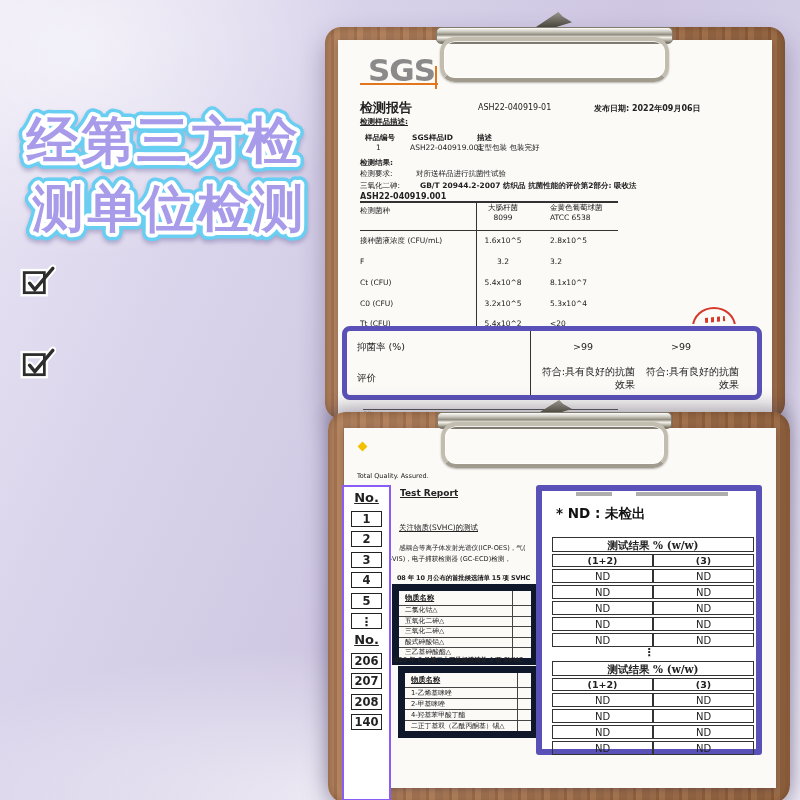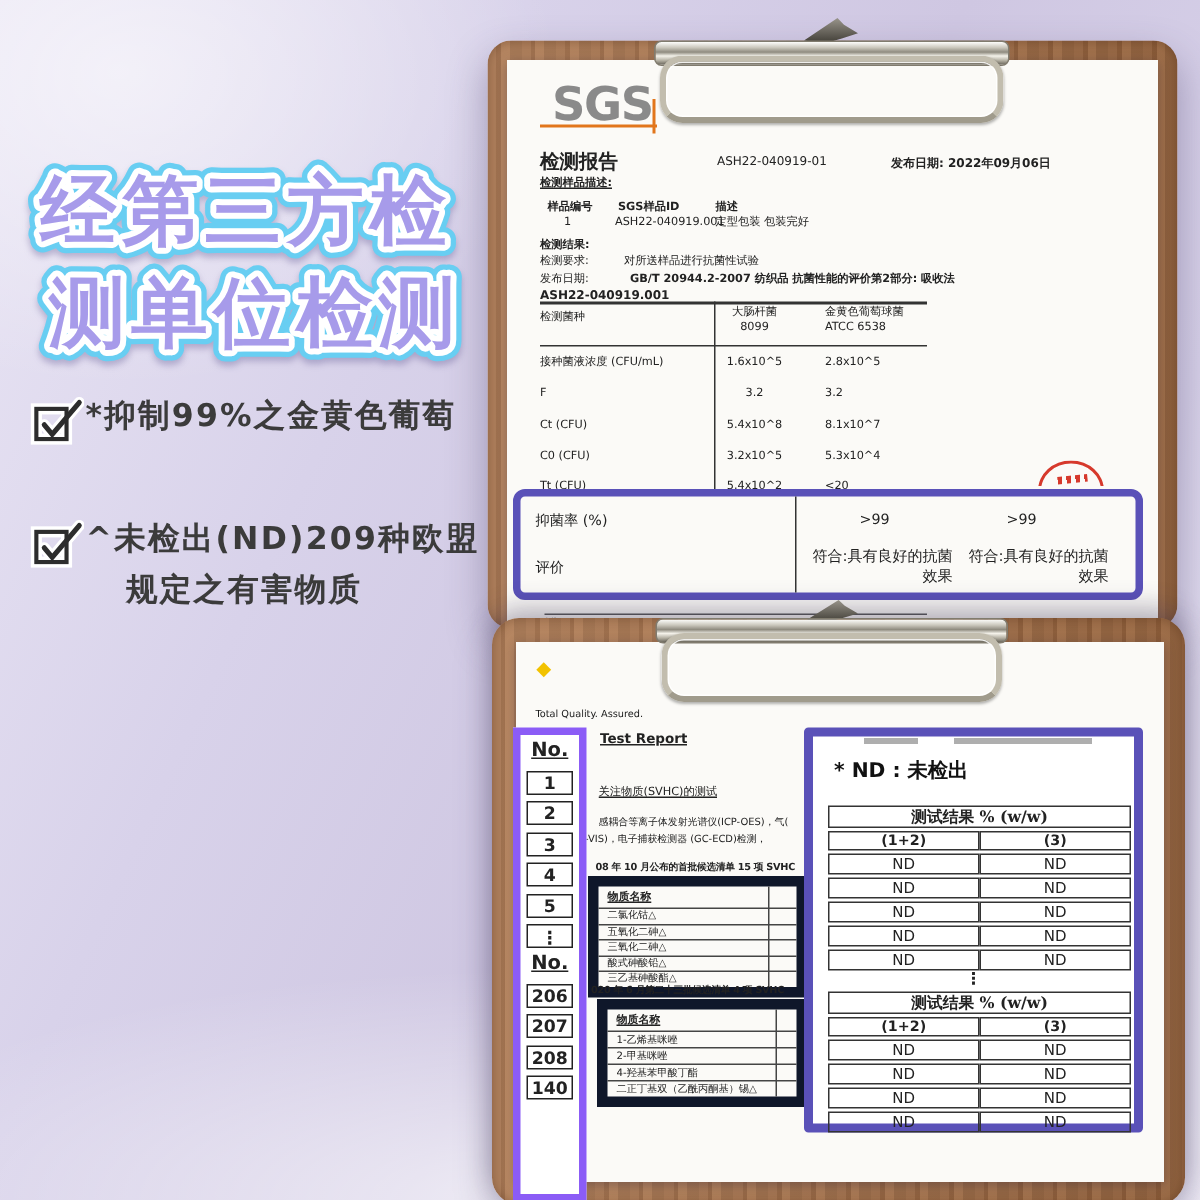--- a/index.html
+++ b/index.html
@@ -50,21 +50,21 @@
   .hl-eval{position:absolute;width:102px;text-align:right;font-size:10px;line-height:1.25;}
   .stamp{position:absolute;left:354px;top:267px;width:46px;height:17px;overflow:hidden;}
   .stamp-arc{width:44px;height:40px;border:2.5px solid #d6392c;border-radius:50%;}
   .stamp-marks{position:absolute;left:13px;top:10px;width:20px;height:5px;transform:rotate(-6deg);
     background:repeating-linear-gradient(90deg,#d6392c 0 3px,transparent 3px 6px);}
 
   
   .itk-logo{position:absolute;left:12px;top:11px;font-size:27px;font-weight:800;color:#161616;letter-spacing:-1px;}
   .itk-dot{position:absolute;left:15px;top:15px;width:7px;height:7px;background:#f2c200;transform:rotate(45deg);}
   .itk-tag{position:absolute;left:13px;top:44px;font-size:6.5px;font-weight:normal;color:#191919;}
-  .nocol{position:absolute;left:-2px;top:57px;width:49px;height:316px;border:5px solid #8b5cf6;background:#fff;
+  .nocol{position:absolute;left:-2px;top:57px;width:49px;height:316px;border:2px solid #8b5cf6;background:#fff;
     display:flex;flex-direction:column;align-items:center;}
   .nohead{font-size:13px;font-weight:bold;text-decoration:underline;margin-top:2px;line-height:17px;}
   .nocell{width:31px;height:16px;border:1.5px solid #222;margin-top:4.5px;background:#fff;
     font-size:11.5px;font-weight:bold;text-align:center;line-height:14px;}
   .nodots{font-size:12px;font-weight:bold;line-height:16px;}
   .mid-t{position:absolute;white-space:nowrap;overflow:hidden;}
   .subtable{position:absolute;border:7px solid #0f172a;}
   .subt-h{height:14px;line-height:13px;padding-left:6px;font-size:7.3px;font-weight:bold;text-decoration:underline;}
   .subt-r{border-top:1px solid #444;height:10.5px;line-height:9.5px;padding-left:6px;font-size:6.8px;white-space:nowrap;overflow:hidden;}
   .subt-r2{height:11px;line-height:10px;}
@@ -100,21 +100,21 @@
     <div class="p1-small p1-b" style="left:27px;top:93px;">样品编号</div>
     <div class="p1-small p1-b" style="left:74px;top:93px;">SGS样品ID</div>
     <div class="p1-small p1-b" style="left:139px;top:93px;">描述</div>
     <div class="p1-small" style="left:38px;top:103px;">1</div>
     <div class="p1-small" style="left:72px;top:103px;">ASH22-040919.001</div>
     <div class="p1-small" style="left:139px;top:103px;">定型包装 包装完好</div>
 
     <div class="p1-small p1-b" style="left:22px;top:118px;">检测结果:</div>
     <div class="p1-small" style="left:22px;top:129px;">检测要求:</div>
     <div class="p1-small" style="left:78px;top:129px;">对所送样品进行抗菌性试验</div>
-    <div class="p1-small" style="left:22px;top:141px;">发布日期:</div>
+    <div class="p1-small" style="left:22px;top:141px;">三氧化二砷:</div>
     <div class="p1-small p1-b" style="left:82px;top:141px;">GB/T 20944.2-2007 纺织品 抗菌性能的评价第2部分: 吸收法</div>
     <div class="p1-small p1-b" style="left:22px;top:152px;font-size:8px;">ASH22-040919.001</div>
 
     <div class="hr1" style="left:22px;top:161px;width:258px;height:2px;"></div>
     <div class="hr1" style="left:138px;top:161px;width:1px;height:129px;"></div>
     <div class="r1l" style="top:166px;">检测菌种</div>
     <div class="r1a" style="top:163px;">大肠杆菌</div>
     <div class="r1a" style="top:173px;">8099</div>
     <div class="r1b" style="top:163px;">金黄色葡萄球菌</div>
     <div class="r1b" style="top:173px;">ATCC 6538</div>
@@ -288,24 +288,21 @@
     <text x="166" y="124" text-anchor="middle" stroke="#68cef2" stroke-width="15" stroke-linejoin="round" fill="#68cef2">测单位检测</text>
     <text x="166" y="124" text-anchor="middle" stroke="#ffffff" stroke-width="8" stroke-linejoin="round" paint-order="stroke" fill="#a79bea">测单位检测</text>
   </svg>
 
   <svg class="bullet-icon" style="left:20px;top:263px;" viewBox="0 0 34 32">
     <rect x="4" y="9" width="19" height="19" fill="none" stroke="#ffffff" stroke-width="7"></rect>
     <polyline points="9,19 14,25 31,5" fill="none" stroke="#ffffff" stroke-width="7" stroke-linecap="round"></polyline>
     <rect x="4" y="9" width="19" height="19" fill="none" stroke="#2d2d2d" stroke-width="2.6"></rect>
     <polyline points="9,19 14,25 31,5" fill="none" stroke="#2d2d2d" stroke-width="3.2" stroke-linecap="round"></polyline>
   </svg>
-  <div class="bullet-line" style="left:57px;top:263px;">*抑制99%之金黄色葡萄</div>
 
   <svg class="bullet-icon" style="left:20px;top:345px;" viewBox="0 0 34 32">
     <rect x="4" y="9" width="19" height="19" fill="none" stroke="#ffffff" stroke-width="7"></rect>
     <polyline points="9,19 14,25 31,5" fill="none" stroke="#ffffff" stroke-width="7" stroke-linecap="round"></polyline>
     <rect x="4" y="9" width="19" height="19" fill="none" stroke="#2d2d2d" stroke-width="2.6"></rect>
     <polyline points="9,19 14,25 31,5" fill="none" stroke="#2d2d2d" stroke-width="3.2" stroke-linecap="round"></polyline>
   </svg>
-  <div class="bullet-line" style="left:57px;top:345px;">^未检出(ND)209种欧盟</div>
-  <div class="bullet-line" style="left:84px;top:379px;">规定之有害物质</div>
 
 </div>
 
 </body></html>

